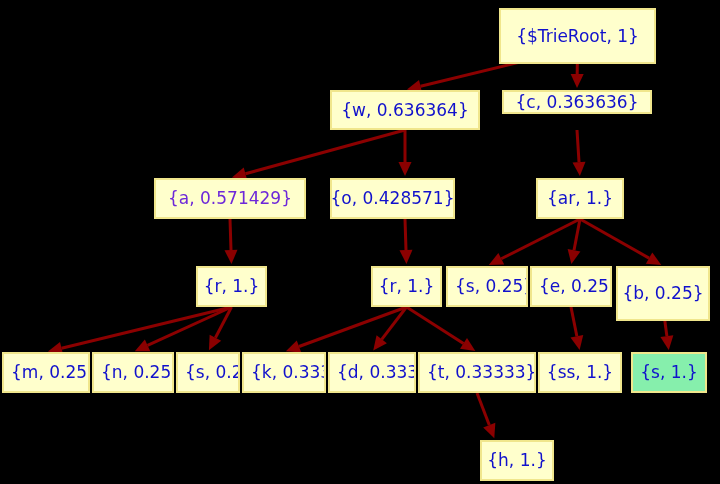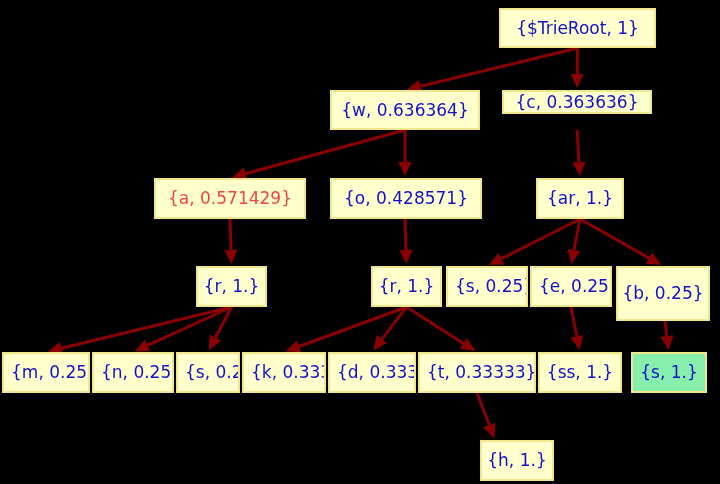--- a/index.html
+++ b/index.html
@@ -106,33 +106,33 @@
       <g>
         <line x1="663" y1="307" x2="666.8853804785438" y2="336.14035358907785" stroke="#8B0000" stroke-width="3"></line>
         <polygon points="668.735672559818,350.0175441986347 660.4423991241066,336.9994177696695 673.3283618329809,335.2812894084862" fill="#8B0000"></polygon>
       </g>
       <g>
         <line x1="477" y1="393" x2="489.2776437342873" y2="425.05829197286135" stroke="#8B0000" stroke-width="3"></line>
         <polygon points="494.2847054667859,438.13228649660766 483.20757484826225,427.38299920580715 495.3477126203124,422.73358473991556" fill="#8B0000"></polygon>
       </g>
     </svg>
   <div id="nodes">
-      <div class="node" style="left: 499px; top: 8px; width: 157px; height: 40px; background: rgb(255, 255, 204); border-color: rgb(240, 230, 140); color: rgb(17, 17, 204);">
+      <div class="node" style="left: 499px; top: 8px; width: 157px; height: 56px; background: rgb(255, 255, 204); border-color: rgb(240, 230, 140); color: rgb(17, 17, 204);">
         <span class="lbl">{$TrieRoot, 1}</span>
       </div>
       <div class="node" style="left: 330px; top: 90px; width: 150px; height: 40px; background: rgb(255, 255, 204); border-color: rgb(240, 230, 140); color: rgb(17, 17, 204);">
         <span class="lbl">{w, 0.636364}</span>
       </div>
       <div class="node" style="left: 502px; top: 90px; width: 150px; height: 24px; background: rgb(255, 255, 204); border-color: rgb(240, 230, 140); color: rgb(17, 17, 204);">
         <span class="lbl">{c, 0.363636}</span>
       </div>
-      <div class="node" style="left: 154px; top: 178px; width: 152px; height: 41px; background: rgb(255, 255, 204); border-color: rgb(240, 230, 140); color: #ef4444;">
+      <div class="node" style="left: 154px; top: 178px; width: 152px; height: 41px; background: rgb(255, 255, 204); border-color: rgb(240, 230, 140); color: #6d28d9;">
         <span class="lbl">{a, 0.571429}</span>
       </div>
-      <div class="node" style="left: 330px; top: 178px; width: 152px; height: 41px; background: rgb(255, 255, 204); border-color: rgb(240, 230, 140); color: rgb(17, 17, 204);">
+      <div class="node" style="left: 330px; top: 178px; width: 125px; height: 41px; background: rgb(255, 255, 204); border-color: rgb(240, 230, 140); color: rgb(17, 17, 204);">
         <span class="lbl">{o, 0.428571}</span>
       </div>
       <div class="node" style="left: 536px; top: 178px; width: 88px; height: 41px; background: rgb(255, 255, 204); border-color: rgb(240, 230, 140); color: rgb(17, 17, 204);">
         <span class="lbl">{ar, 1.}</span>
       </div>
       <div class="node" style="left: 196px; top: 266px; width: 71px; height: 41px; background: rgb(255, 255, 204); border-color: rgb(240, 230, 140); color: rgb(17, 17, 204);">
         <span class="lbl">{r, 1.}</span>
       </div>
       <div class="node" style="left: 371px; top: 266px; width: 71px; height: 41px; background: rgb(255, 255, 204); border-color: rgb(240, 230, 140); color: rgb(17, 17, 204);">
         <span class="lbl">{r, 1.}</span>

